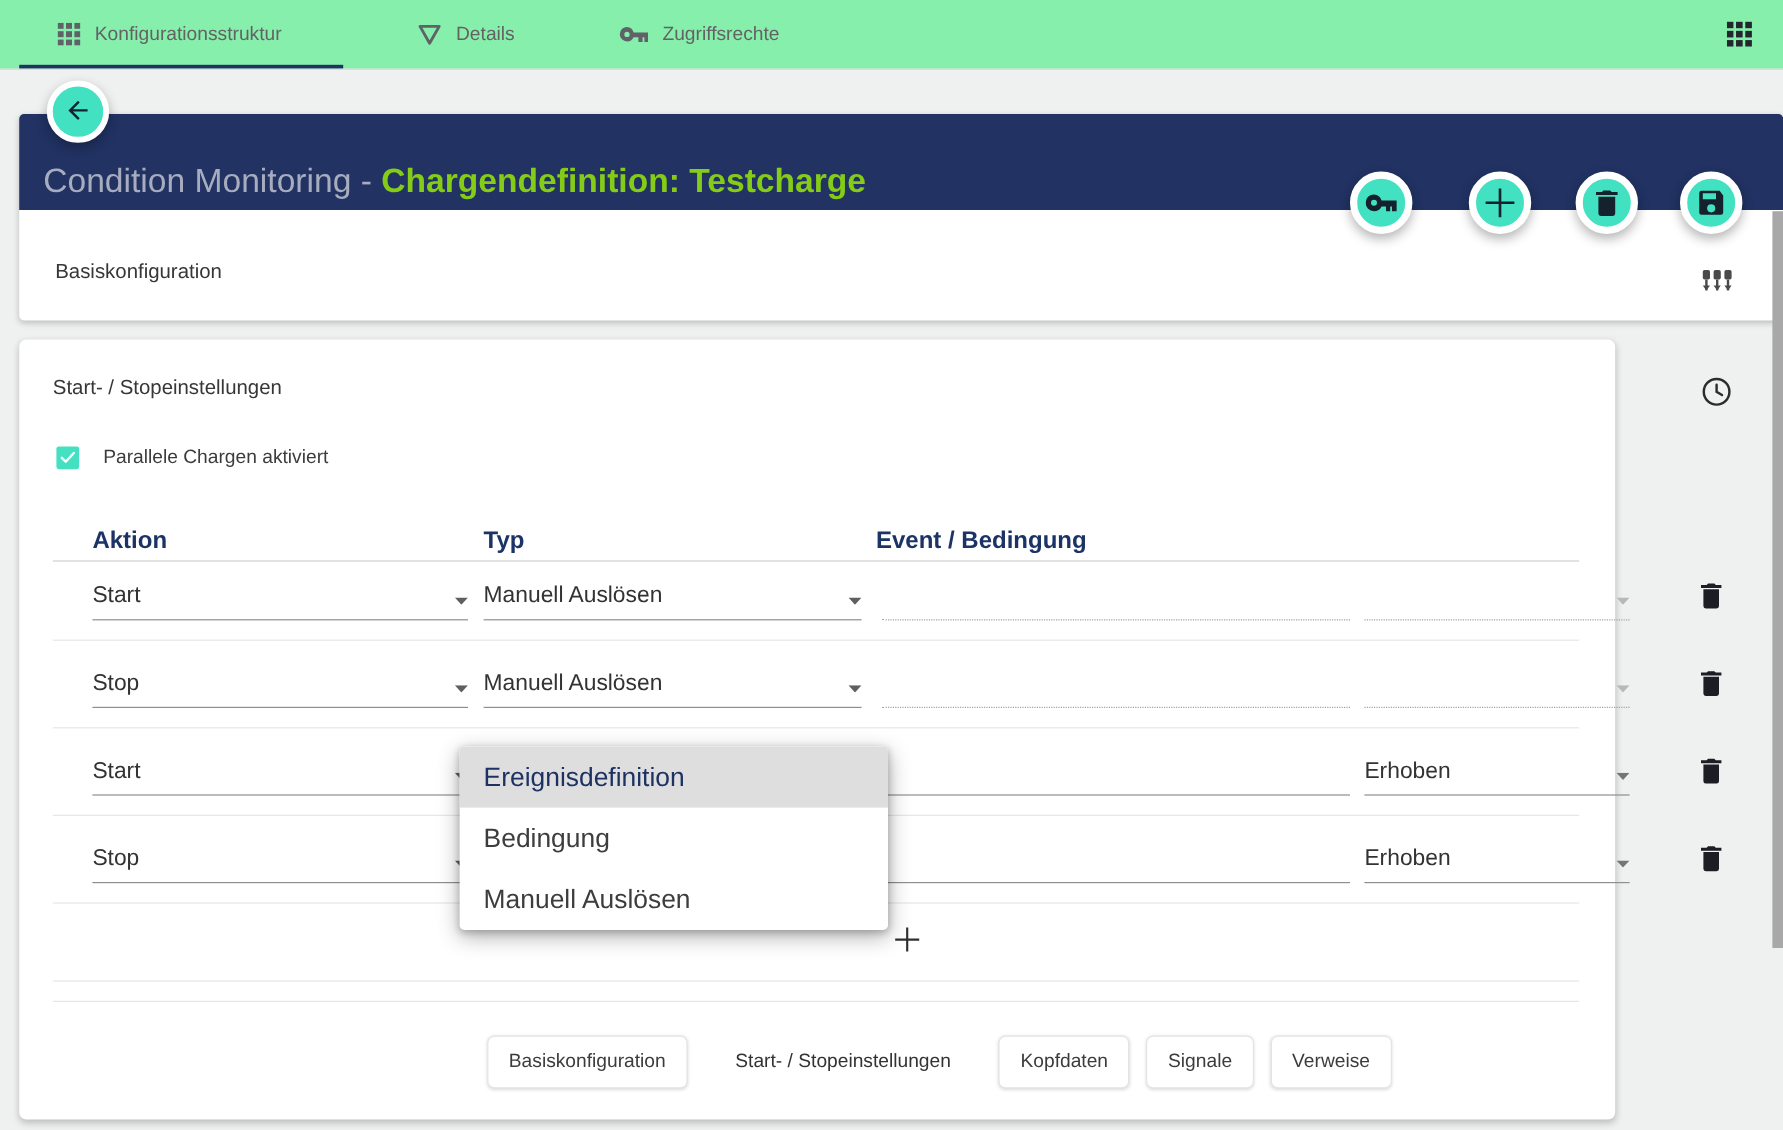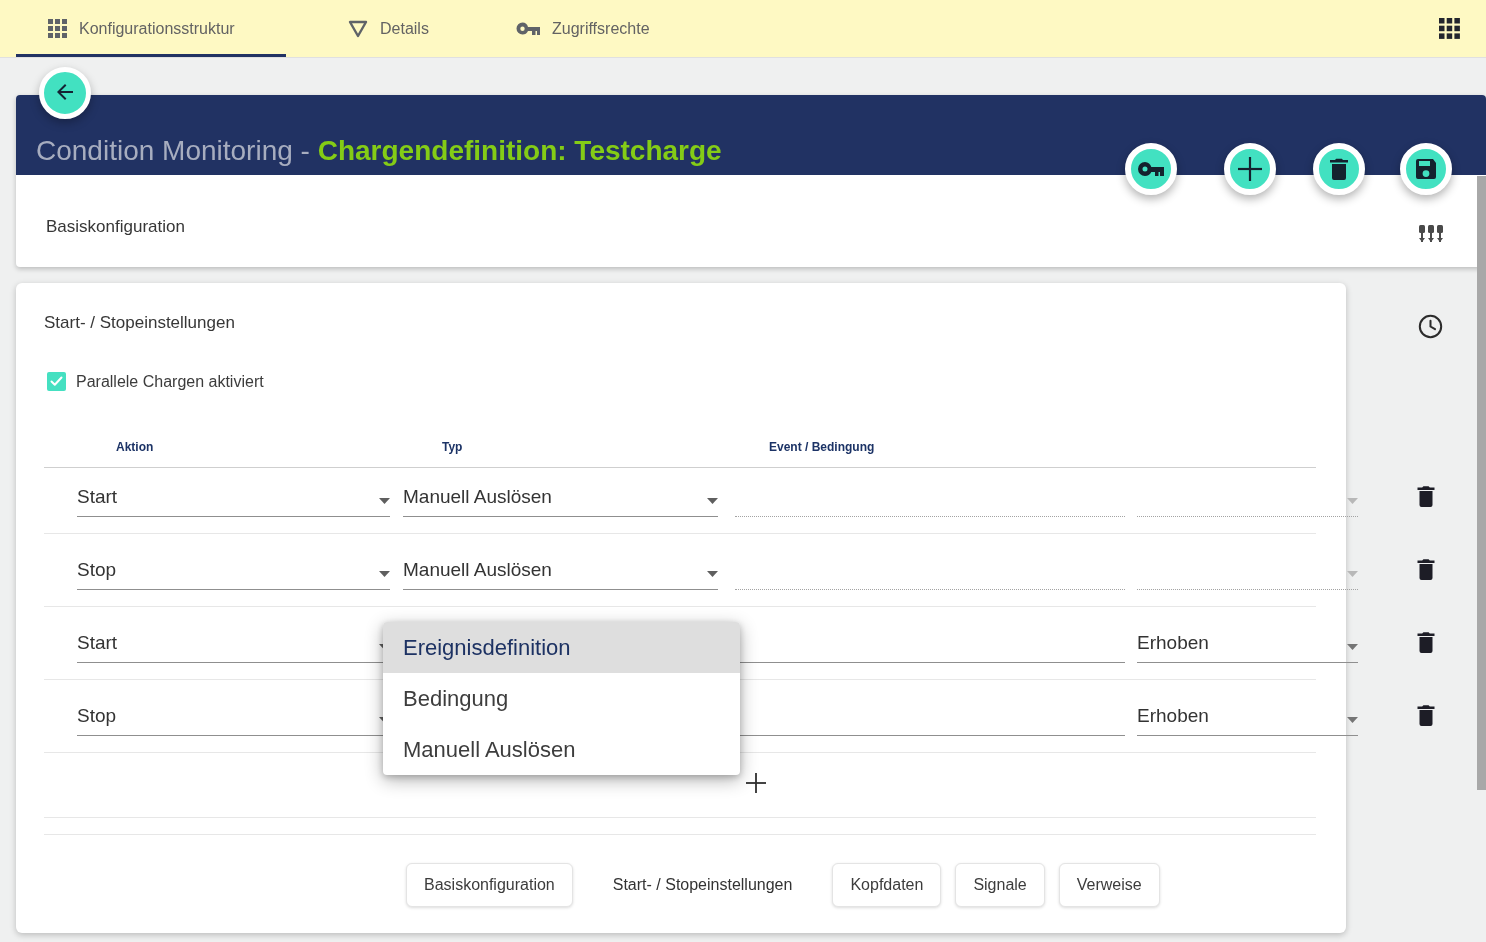--- a/index.html
+++ b/index.html
@@ -1,20 +1,20 @@
 <!DOCTYPE html>
 <html><head>
 <meta charset="utf-8">
 <style>
   html,body{margin:0;padding:0;}
   body{font-family:"Liberation Sans", sans-serif; background:#e9ebeb;}
   .page{position:relative;width:1486px;height:942px;background:#eff0f0;overflow:hidden;}
 
   
-  .tabbar{position:absolute;left:0;top:0;width:1486px;height:57px;background:#fef9c3;border-bottom:1px solid #e0e0e0;}
+  .tabbar{position:absolute;left:0;top:0;width:1486px;height:57px;background:#86efac;border-bottom:1px solid #e0e0e0;}
   .tab{position:absolute;top:0;height:57px;display:flex;align-items:center;gap:12px;color:#636363;font-size:16px;cursor:pointer;}
   .tab .ticon{display:flex;align-items:center;}
   .tab-underline{position:absolute;left:16px;top:54px;width:270px;height:3px;background:#213263;}
   .apps-right{position:absolute;right:26px;top:18px;}
 
   
   .backfab{position:absolute;left:39px;top:67px;width:52px;height:52px;border-radius:50%;
     background:#42e1c1;border:5px solid #ffffff;box-shadow:0 4px 10px rgba(0,0,0,.28);
     display:flex;align-items:center;justify-content:center;z-index:30;cursor:pointer;}
 
@@ -32,27 +32,27 @@
   .fab{position:absolute;width:52px;height:52px;border-radius:50%;background:#42e1c1;
     border:6px solid #ffffff;box-shadow:0 4px 10px rgba(0,0,0,.3);
     display:flex;align-items:center;justify-content:center;z-index:20;cursor:pointer;}
   .fab svg{display:block;}
 
   
   .mcard{position:absolute;left:16px;top:283px;width:1330px;height:650px;background:#ffffff;
     border-radius:6px;box-shadow:0 2px 6px rgba(0,0,0,.22);z-index:4;}
   .sec-title{position:absolute;left:28px;top:30px;font-size:17px;color:#373737;}
   .clockbtn{position:absolute;left:1401px;top:30px;cursor:pointer;}
-  .cbrow{position:absolute;left:31px;top:89px;display:flex;align-items:center;gap:10px;}
+  .cbrow{position:absolute;left:31px;top:89px;display:flex;align-items:center;gap:20px;}
   .cbox{width:19px;height:19px;border-radius:2px;background:#45e0c1;display:flex;align-items:center;justify-content:center;cursor:pointer;}
   .cblabel{font-size:16px;color:#3c3c3c;}
 
   
   .thead{position:absolute;left:28px;right:30px;top:155px;height:29px;border-bottom:1px solid #cfcfcf;}
-  .thead span{position:absolute;top:2px;font-size:12px;font-weight:700;color:#1c3366;margin-left:39px;}
+  .thead span{position:absolute;top:2px;font-size:20px;font-weight:700;color:#1c3366;}
   .trow{position:absolute;left:28px;right:30px;border-bottom:1px solid #e7e7e7;}
   .field{position:absolute;bottom:16px;height:36px;display:flex;align-items:flex-end;padding-bottom:8px;box-sizing:border-box;
     border-bottom:1px solid #8f8f8f;cursor:pointer;}
   .field .fval{font-size:19px;color:#333333;flex:1;white-space:nowrap;overflow:hidden;}
   .field .caret{margin-left:6px;margin-bottom:4px;flex:none;color:#5f5f5f;}
   .field.dotted{border-bottom:1.5px dotted #a3a3a3;cursor:default;}
   .field.dotted .caret{color:#b8b8b8;}
   .trashbtn{position:absolute;left:1369px;bottom:22px;width:26px;height:28px;cursor:pointer;background:none;border:none;padding:0;}
   .addrow{position:absolute;left:28px;right:30px;top:469px;height:65px;border-bottom:1px solid #e7e7e7;}
   .addbtn{position:absolute;left:692px;top:12px;width:40px;height:40px;background:none;border:none;cursor:pointer;

